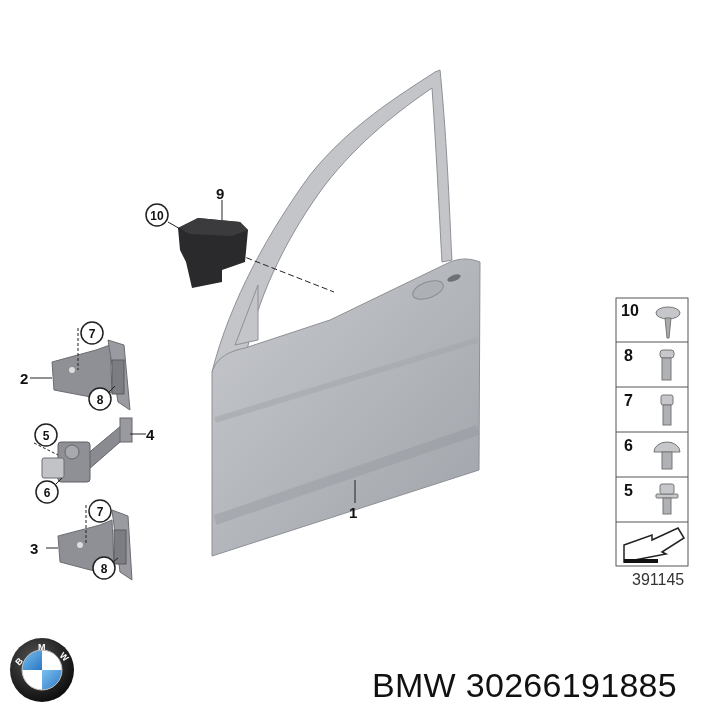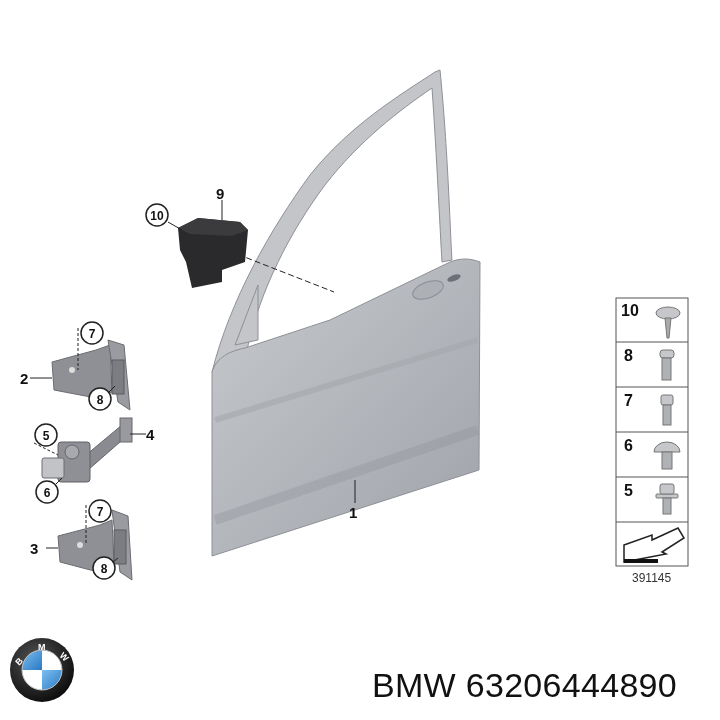--- a/index.html
+++ b/index.html
@@ -1,21 +1,21 @@
 <!DOCTYPE html>
 <html><head>
 <meta charset="utf-8">
 <style>
   html,body{margin:0;padding:0;background:#fff;}
   body{width:720px;height:720px;position:relative;overflow:hidden;font-family:"Liberation Sans",sans-serif;}
   svg{position:absolute;left:0;top:0;}
   .lbl{font-family:"Liberation Sans",sans-serif;font-weight:bold;font-size:15px;fill:#111;}
   .clbl{font-family:"Liberation Sans",sans-serif;font-weight:bold;font-size:12px;fill:#111;}
   .legend-num{font-family:"Liberation Sans",sans-serif;font-weight:bold;font-size:16px;fill:#111;}
-  .code{position:absolute;left:632px;top:571px;font-size:12px;color:#333;text-align:center;}
+  .code{position:absolute;left:632px;top:571px;font-size:16px;color:#333;text-align:center;}
   .caption{position:absolute;left:372px;top:666px;font-size:34px;color:#111;letter-spacing:0.3px;}
 </style>
 </head>
 <body>
 
 <svg width="720" height="720" viewBox="0 0 720 720">
   <defs>
     <linearGradient id="doorGrad" x1="0" y1="0" x2="1" y2="1">
       <stop offset="0" stop-color="#c7c9cd"></stop>
       <stop offset="0.5" stop-color="#b3b6bb"></stop>
@@ -171,13 +171,13 @@
     <path d="M42,670 L42,650 A20,20 0 0 0 22,670 Z" fill="url(#logoBlue)"></path>
     <path d="M42,670 L62,670 A20,20 0 0 1 42,690 Z" fill="url(#logoBlue)"></path>
     <circle cx="42" cy="670" r="20" fill="none" stroke="#bbb" stroke-width="1"></circle>
     <text x="19" y="666" fill="#fff" font-family="Liberation Sans, sans-serif" font-size="9" font-weight="bold" transform="rotate(-45 19 666)">B</text>
     <text x="38" y="650" fill="#fff" font-family="Liberation Sans, sans-serif" font-size="9" font-weight="bold">M</text>
     <text x="59" y="656" fill="#fff" font-family="Liberation Sans, sans-serif" font-size="9" font-weight="bold" transform="rotate(45 59 656)">W</text>
   </g>
 </svg>
 
 <div class="code">391145</div>
-<div class="caption">BMW 63206444890</div>
+<div class="caption">BMW 30266191885</div>
 
 </body></html>

